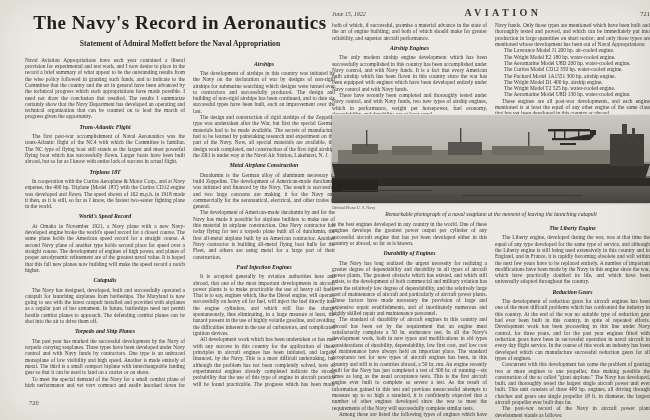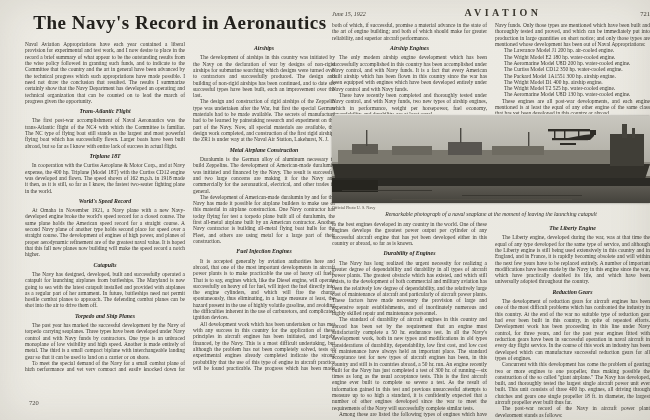--- a/index.html
+++ b/index.html
@@ -61,20 +61,21 @@
   .rp-bottom-cols{display:flex;gap:8px;margin-top:4px;height:196px;overflow:hidden;}
 </style>
 </head>
 <body>
 
 <div class="spread">
 
   <div class="left-page">
     <div class="article-title">The Navy's Record in Aeronautics</div>
     <div class="article-subtitle">
+      <div>Statement of Admiral Moffett before the Naval Appropriation</div>
     </div>
     <div class="columns">
       <div class="col col-a">
           <div class="cont">Naval Aviation Appropriations have each year contained a liberal provision for experimental and test work, and I now desire to place in the record a brief summary of what appear to be the outstanding results from the wise policy followed in granting such funds, and to indicate to the Committee that the country and the art in general have been advanced by the technical progress which such appropriations have made possible. I need not draw the conclusion that resulted. The results I summarize certainly show that the Navy Department has developed an operating and technical organization that can be counted on to lead the march of progress given the opportunity.</div>
           <div class="heading">Trans-Atlantic Flight</div>
           <div class="para">The first post-war accomplishment of Naval Aeronautics was the trans-Atlantic flight of the NC4 with which the Committee is familiar. The NC type of flying boat still stands as the largest and most powerful flying boat which has successfully flown. Larger boats have been built abroad, but so far as I know with entire lack of success in actual flight.</div>
           <div class="heading">Triplane 18T</div>
           <div class="para">In cooperation with the Curtiss Aeroplane &amp; Motor Corp., and at Navy expense, the 400 hp. Triplane (Model 18T) with the Curtiss CD12 engine was developed and flown. The speed shown of 162 m.p.h. in 1918 made it then, as it is still, so far as I know, the fastest two-seater fighting plane in the world.</div>
           <div class="heading">World's Speed Record</div>
           <div class="para">At Omaha in November 1921, a Navy plane with a new Navy-developed engine broke the world's speed record for a closed course. The same plane holds the American speed record for a straight course. A second Navy plane of another type holds second place for speed over a straight course. The development of engines of high power, and planes of proper aerodynamic refinement are of the greatest naval value. It is hoped that this fall new planes now building will make the speed record a notch higher.</div>

